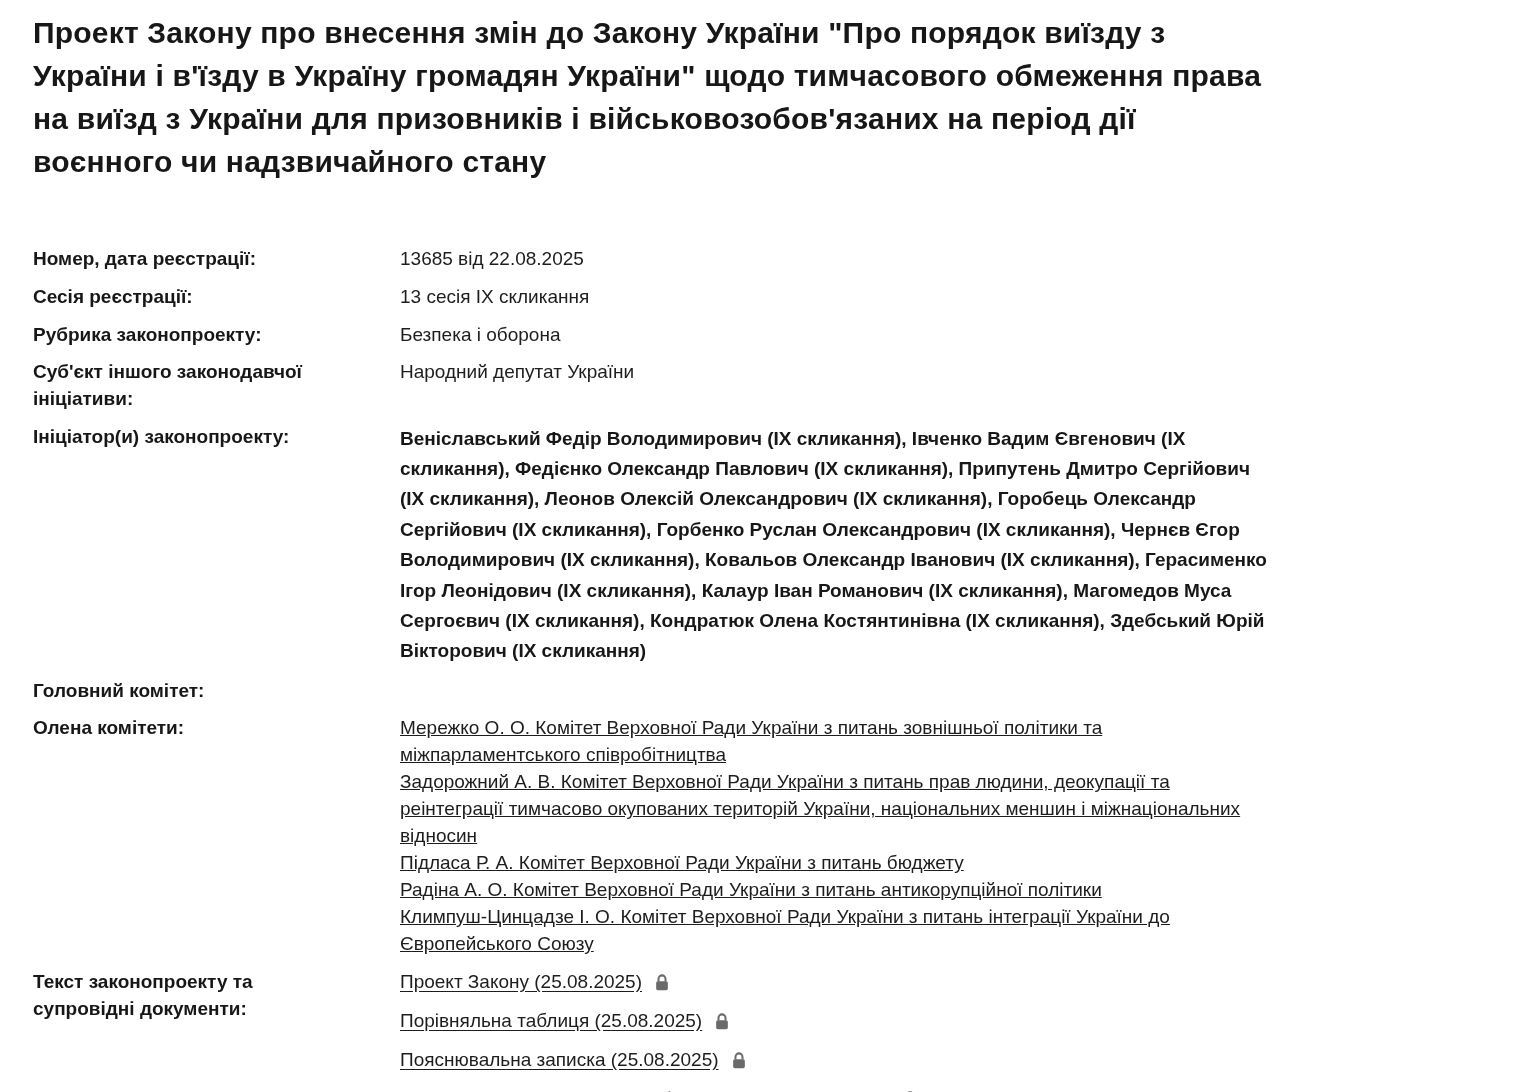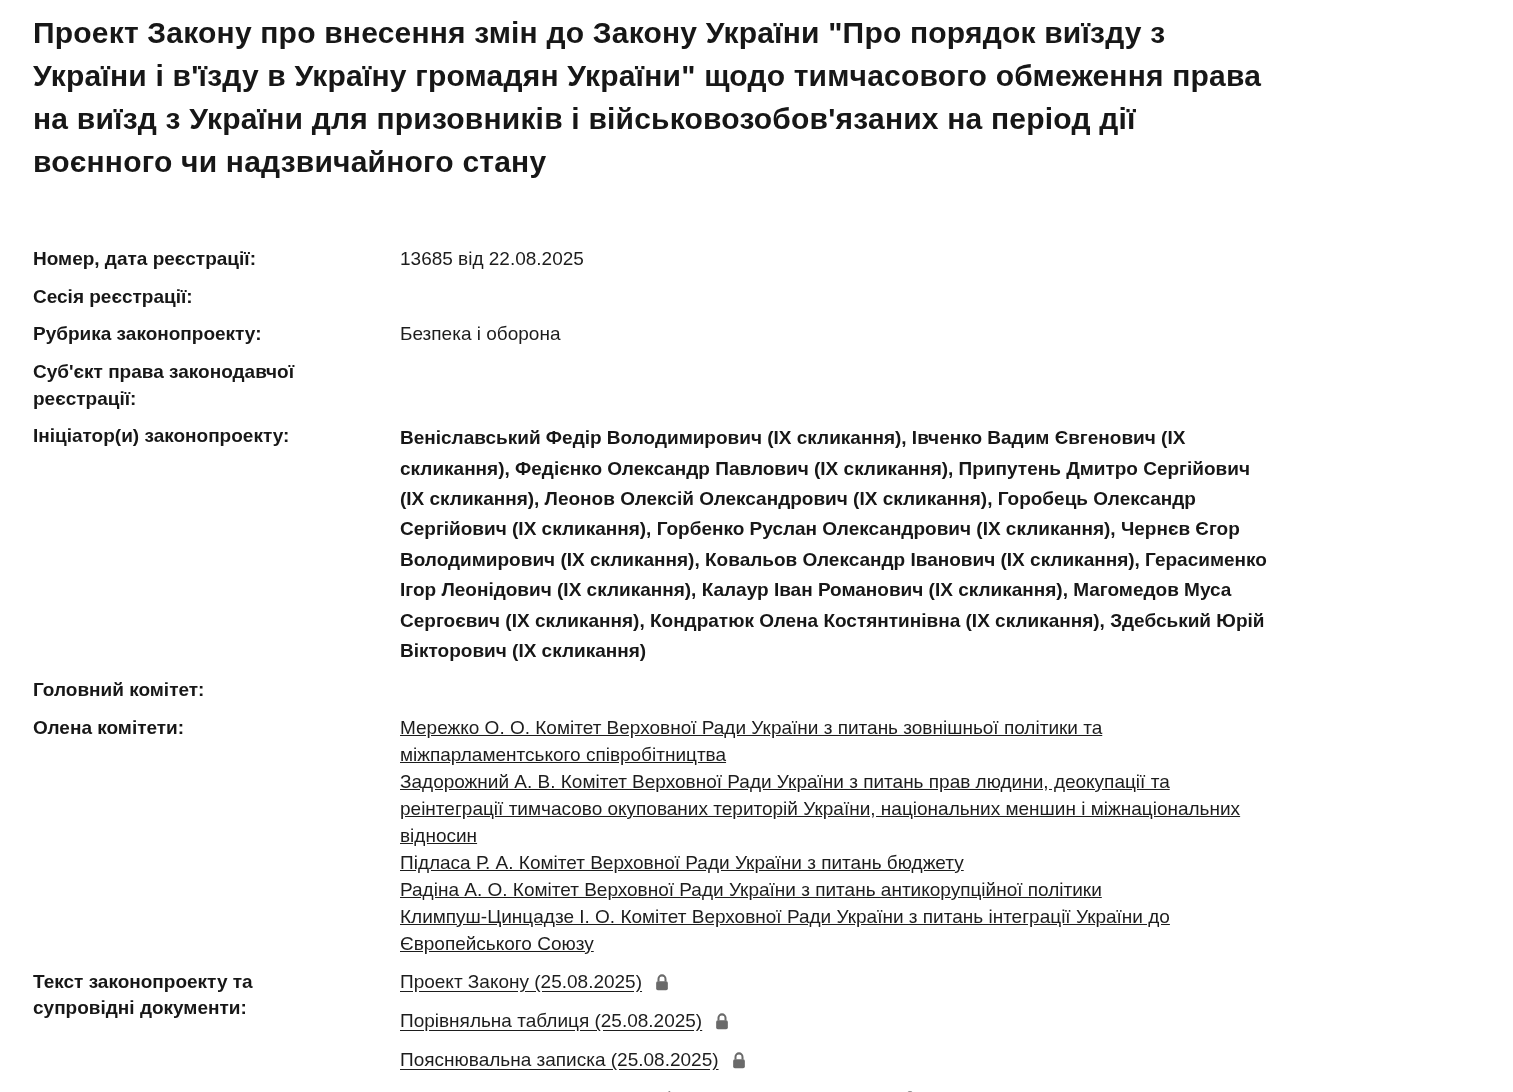--- a/index.html
+++ b/index.html
@@ -75,29 +75,31 @@
 
   <div class="rows">
 
     <div class="row">
       <div class="label">Номер, дата реєстрації:</div>
       <div class="value">13685 від 22.08.2025</div>
     </div>
 
     <div class="row">
       <div class="label">Сесія реєстрації:</div>
+      <div class="value">13 сесія IX скликання</div>
     </div>
 
     <div class="row">
       <div class="label">Рубрика законопроекту:</div>
       <div class="value">Безпека і оборона</div>
     </div>
 
     <div class="row">
-      <div class="label">Суб'єкт права законодавчої реєстрації:</div>
+      <div class="label">Суб'єкт іншого законодавчої ініціативи:</div>
+      <div class="value">Народний депутат України</div>
     </div>
 
     <div class="row">
       <div class="label">Ініціатор(и) законопроекту:</div>
       <div class="value value-bold">Веніславський Федір Володимирович (IX скликання), Івченко Вадим Євгенович (IX скликання), Федієнко Олександр Павлович (IX скликання), Припутень Дмитро Сергійович (IX скликання), Леонов Олексій Олександрович (IX скликання), Горобець Олександр Сергійович (IX скликання), Горбенко Руслан Олександрович (IX скликання), Чернєв Єгор Володимирович (IX скликання), Ковальов Олександр Іванович (IX скликання), Герасименко Ігор Леонідович (IX скликання), Калаур Іван Романович (IX скликання), Магомедов Муса Сергоєвич (IX скликання), Кондратюк Олена Костянтинівна (IX скликання), Здебський Юрій Вікторович (IX скликання)</div>
     </div>
 
     <div class="row">
       <div class="label">Головний комітет:</div>
     </div>

